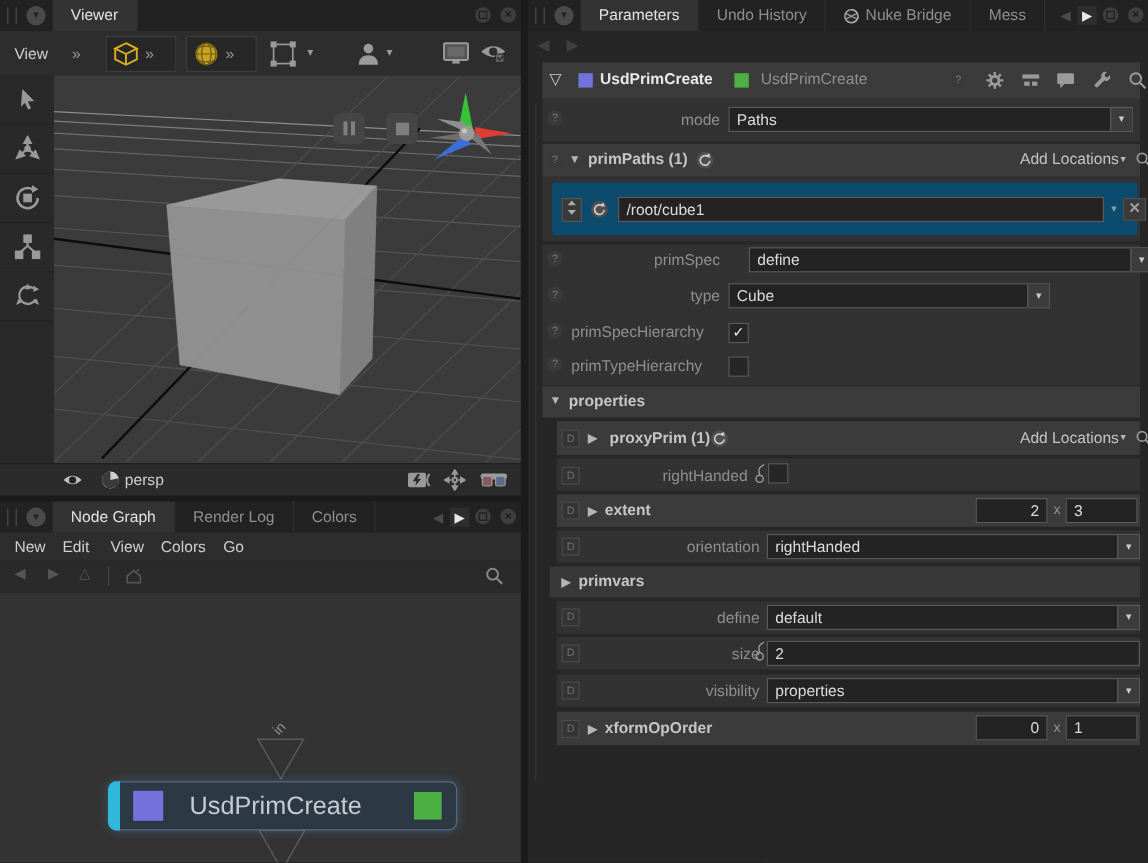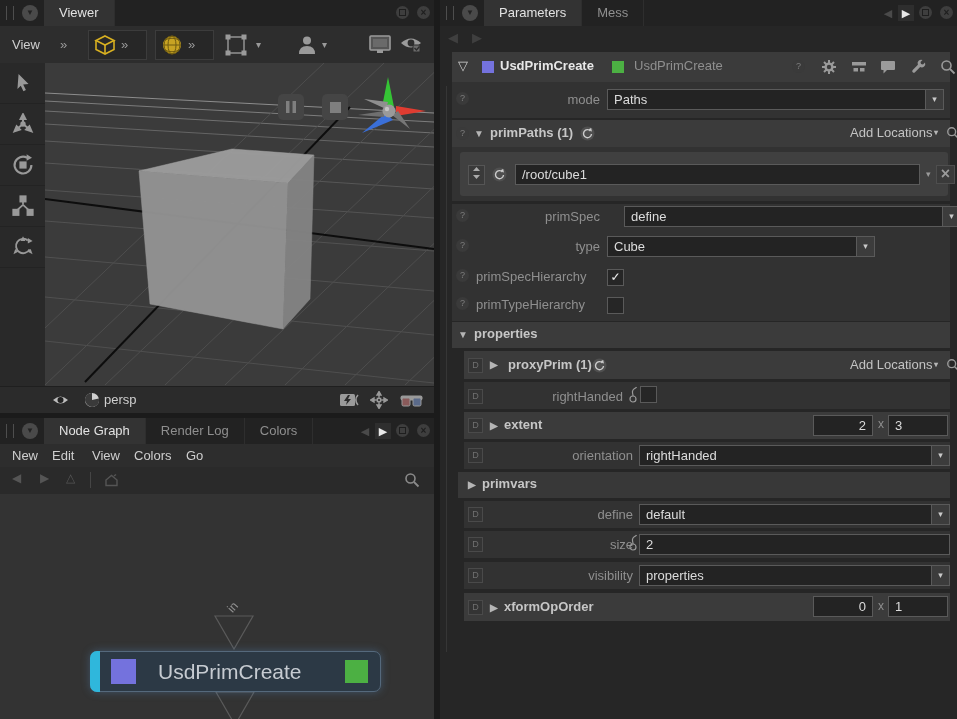--- a/index.html
+++ b/index.html
@@ -383,20 +383,28 @@
       <div class="rsq"></div>
     </div>
   </div>
 </div>
 
 <div class="pane" id="params-pane">
   <div class="tabbar">
     <div class="handle"></div>
     <div class="roundbtn"><span>▼</span></div>
     <div class="tab active">Parameters</div>
+    <div class="tab">Undo History</div>
+    <div class="tab" style="display:flex;align-items:center;gap:5px">
+      <svg width="13" height="13" viewBox="0 0 13 13">
+            <circle cx="6.5" cy="6.5" r="5.5" fill="#2a2a2a" stroke="#aaa" stroke-width="1.2"></circle>
+            <path d="M6.5,1 A5.5,5.5 0 0 1 6.5,12 M1.5,4 L11.5,9 M11.5,4 L1.5,9" stroke="#aaa" stroke-width="1" fill="none"></path>
+          </svg>
+      <span>Nuke Bridge</span>
+    </div>
     <div class="tab" style="max-width:46px;overflow:hidden">Mess</div>
     <div class="tabspacer"></div>
     <div class="scrollarr dis">◀</div>
     <div class="scrollarr en">▶</div>
     <div class="winbtn">
           <span class="sq"></span>
         </div>
     <div class="winbtn">×</div>
   </div>
 
@@ -472,21 +480,21 @@
       </span>
       <span class="addloc" style="left:398px;top:5px">Add Locations</span>
       <span class="abs tri" style="left:482px;top:8px;font-size:8px">▾</span>
       <span class="ico" style="left:494px;top:6px">
         <svg width="14" height="14" viewBox="0 0 16 16">
               <circle cx="6.5" cy="6.5" r="4.5" fill="none" stroke="#9a9a9a" stroke-width="1.6"></circle>
               <line x1="10" y1="10" x2="14.5" y2="14.5" stroke="#9a9a9a" stroke-width="1.8"></line>
             </svg>
       </span>
     </div>
-    <div class="abs" style="left:20px;top:126px;width:488px;height:44px;background:#404040;border-radius:3px">
+    <div class="abs" style="left:20px;top:126px;width:488px;height:44px;background:#0c4a6e;border-radius:3px">
       <span class="abs" style="left:8px;top:13px;width:15px;height:18px;background:#3a3a3a;border:1px solid #555;text-align:center">
         <svg width="9" height="14" viewBox="0 0 9 14">
               <polygon points="4.5,1 1,5 8,5" fill="#aaa"></polygon>
               <polygon points="4.5,13 1,9 8,9" fill="#aaa"></polygon>
             </svg>
       </span>
       <span class="ico" style="left:32px;top:15px">
         <svg width="15" height="15" viewBox="0 0 15 15">
               <circle cx="7.5" cy="7.5" r="7" fill="#4f4f4f"></circle>
               <path d="M10.5,5 a4,4 0 1 0 1,3" fill="none" stroke="#ccc" stroke-width="1.4"></path>

